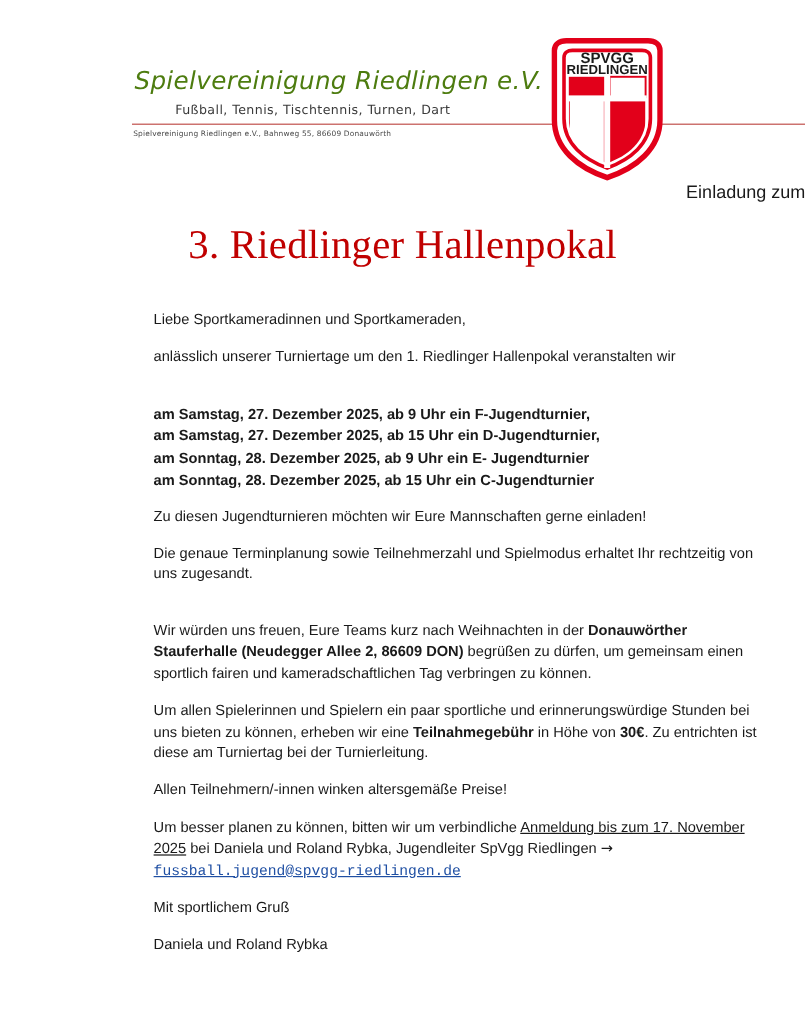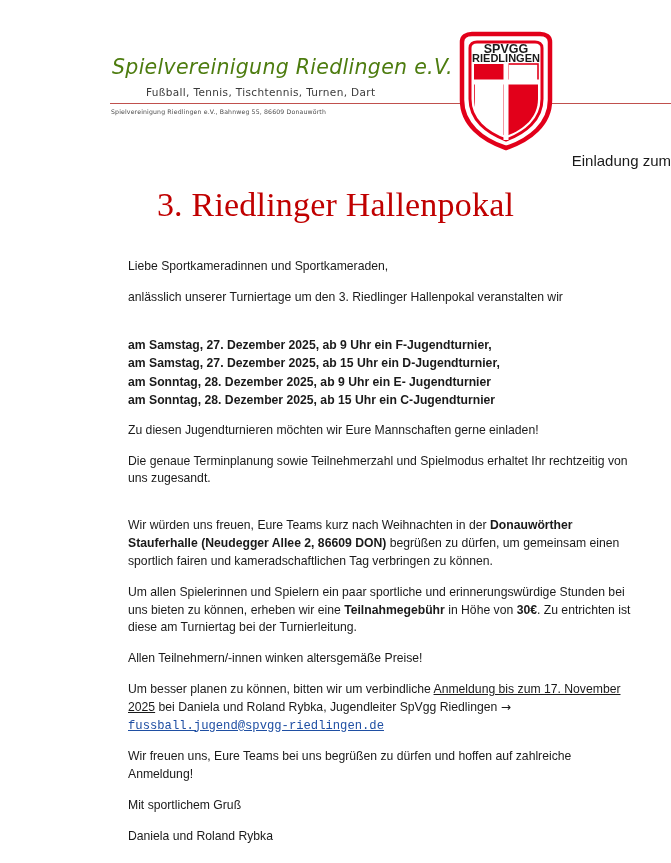--- a/index.html
+++ b/index.html
@@ -181,21 +181,21 @@
   </div>
 
   <div class="invite-line">Einladung zum</div>
 
   <div class="main-title">3. Riedlinger Hallenpokal</div>
 
   <div class="body-block">
 
     <p>Liebe Sportkameradinnen und Sportkameraden,</p>
 
-    <p>anlässlich unserer Turniertage um den 3. Riedlinger Hallenpokal veranstalten wir</p>
+    <p>anlässlich unserer Turniertage um den 1. Riedlinger Hallenpokal veranstalten wir</p>
 
     <div class="spacer-lg"></div>
 
     <div class="dates">
       <span class="date-line">am Samstag, 27. Dezember 2025, ab 9 Uhr ein F-Jugendturnier,</span>
       <span class="date-line">am Samstag, 27. Dezember 2025, ab 15 Uhr ein D-Jugendturnier,</span>
       <span class="date-line">am Sonntag, 28. Dezember 2025, ab 9 Uhr ein E- Jugendturnier</span>
       <span class="date-line">am Sonntag, 28. Dezember 2025, ab 15 Uhr ein C-Jugendturnier</span>
     </div>
 
@@ -206,20 +206,19 @@
     <div class="spacer-lg"></div>
 
     <p><span>Wir würden uns freuen, Eure Teams kurz nach Weihnachten in der </span><b>Donauwörther Stauferhalle (Neudegger Allee 2, 86609 DON)</b><span> begrüßen zu dürfen, um gemeinsam einen sportlich fairen und kameradschaftlichen Tag verbringen zu können.</span></p>
 
     <p><span>Um allen Spielerinnen und Spielern ein paar sportliche und erinnerungswürdige Stunden bei uns bieten zu können, erheben wir eine </span><b>Teilnahmegebühr</b><span> in Höhe von </span><b>30€</b><span>. Zu entrichten ist diese am Turniertag bei der Turnierleitung.</span></p>
 
     <p>Allen Teilnehmern/-innen winken altersgemäße Preise!</p>
 
     <p><span>Um besser planen zu können, bitten wir um verbindliche </span><span class="u">Anmeldung bis zum 17. November 2025</span><span> bei Daniela und Roland Rybka, Jugendleiter SpVgg Riedlingen </span><span class="arrow">→</span><br><a href="#" class="mail-link">fussball.jugend@spvgg-riedlingen.de</a></p>
 
-    <p>Wir freuen uns, Eure Teams bei uns begrüßen zu dürfen und hoffen auf zahlreiche Anmeldung!</p>
 
     <p>Mit sportlichem Gruß</p>
 
     <p>Daniela und Roland Rybka</p>
   </div>
 
 </div>
 
 </body></html>

